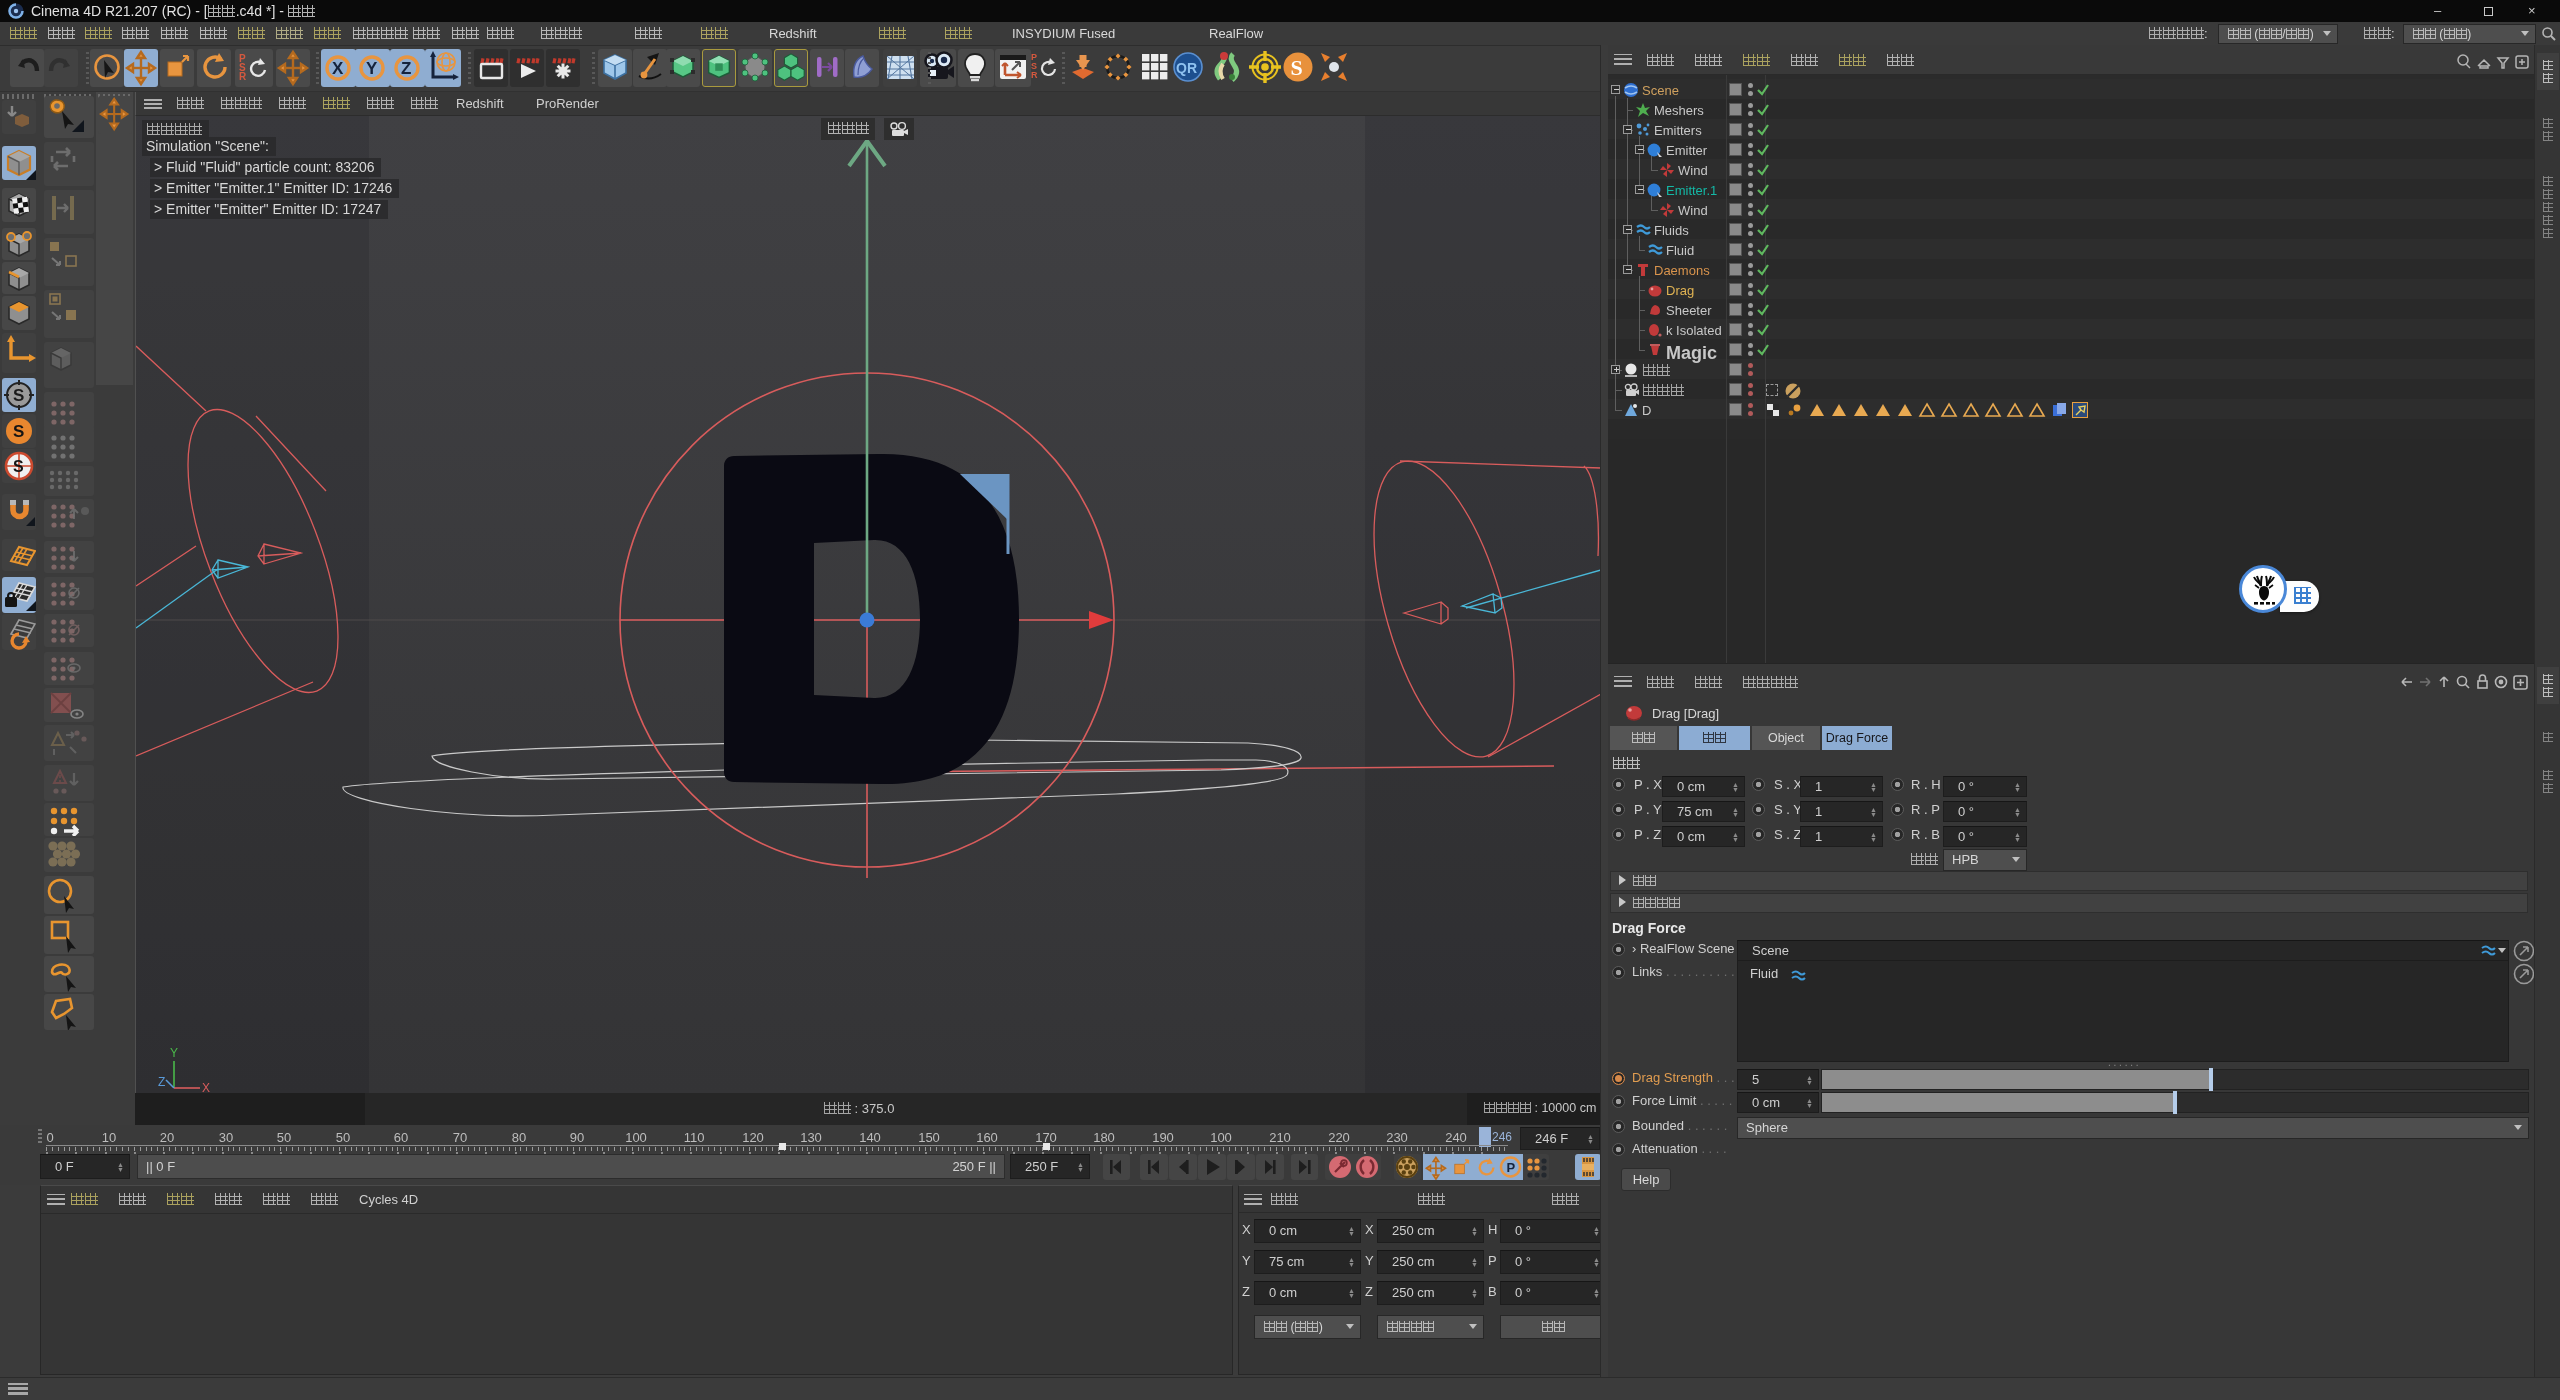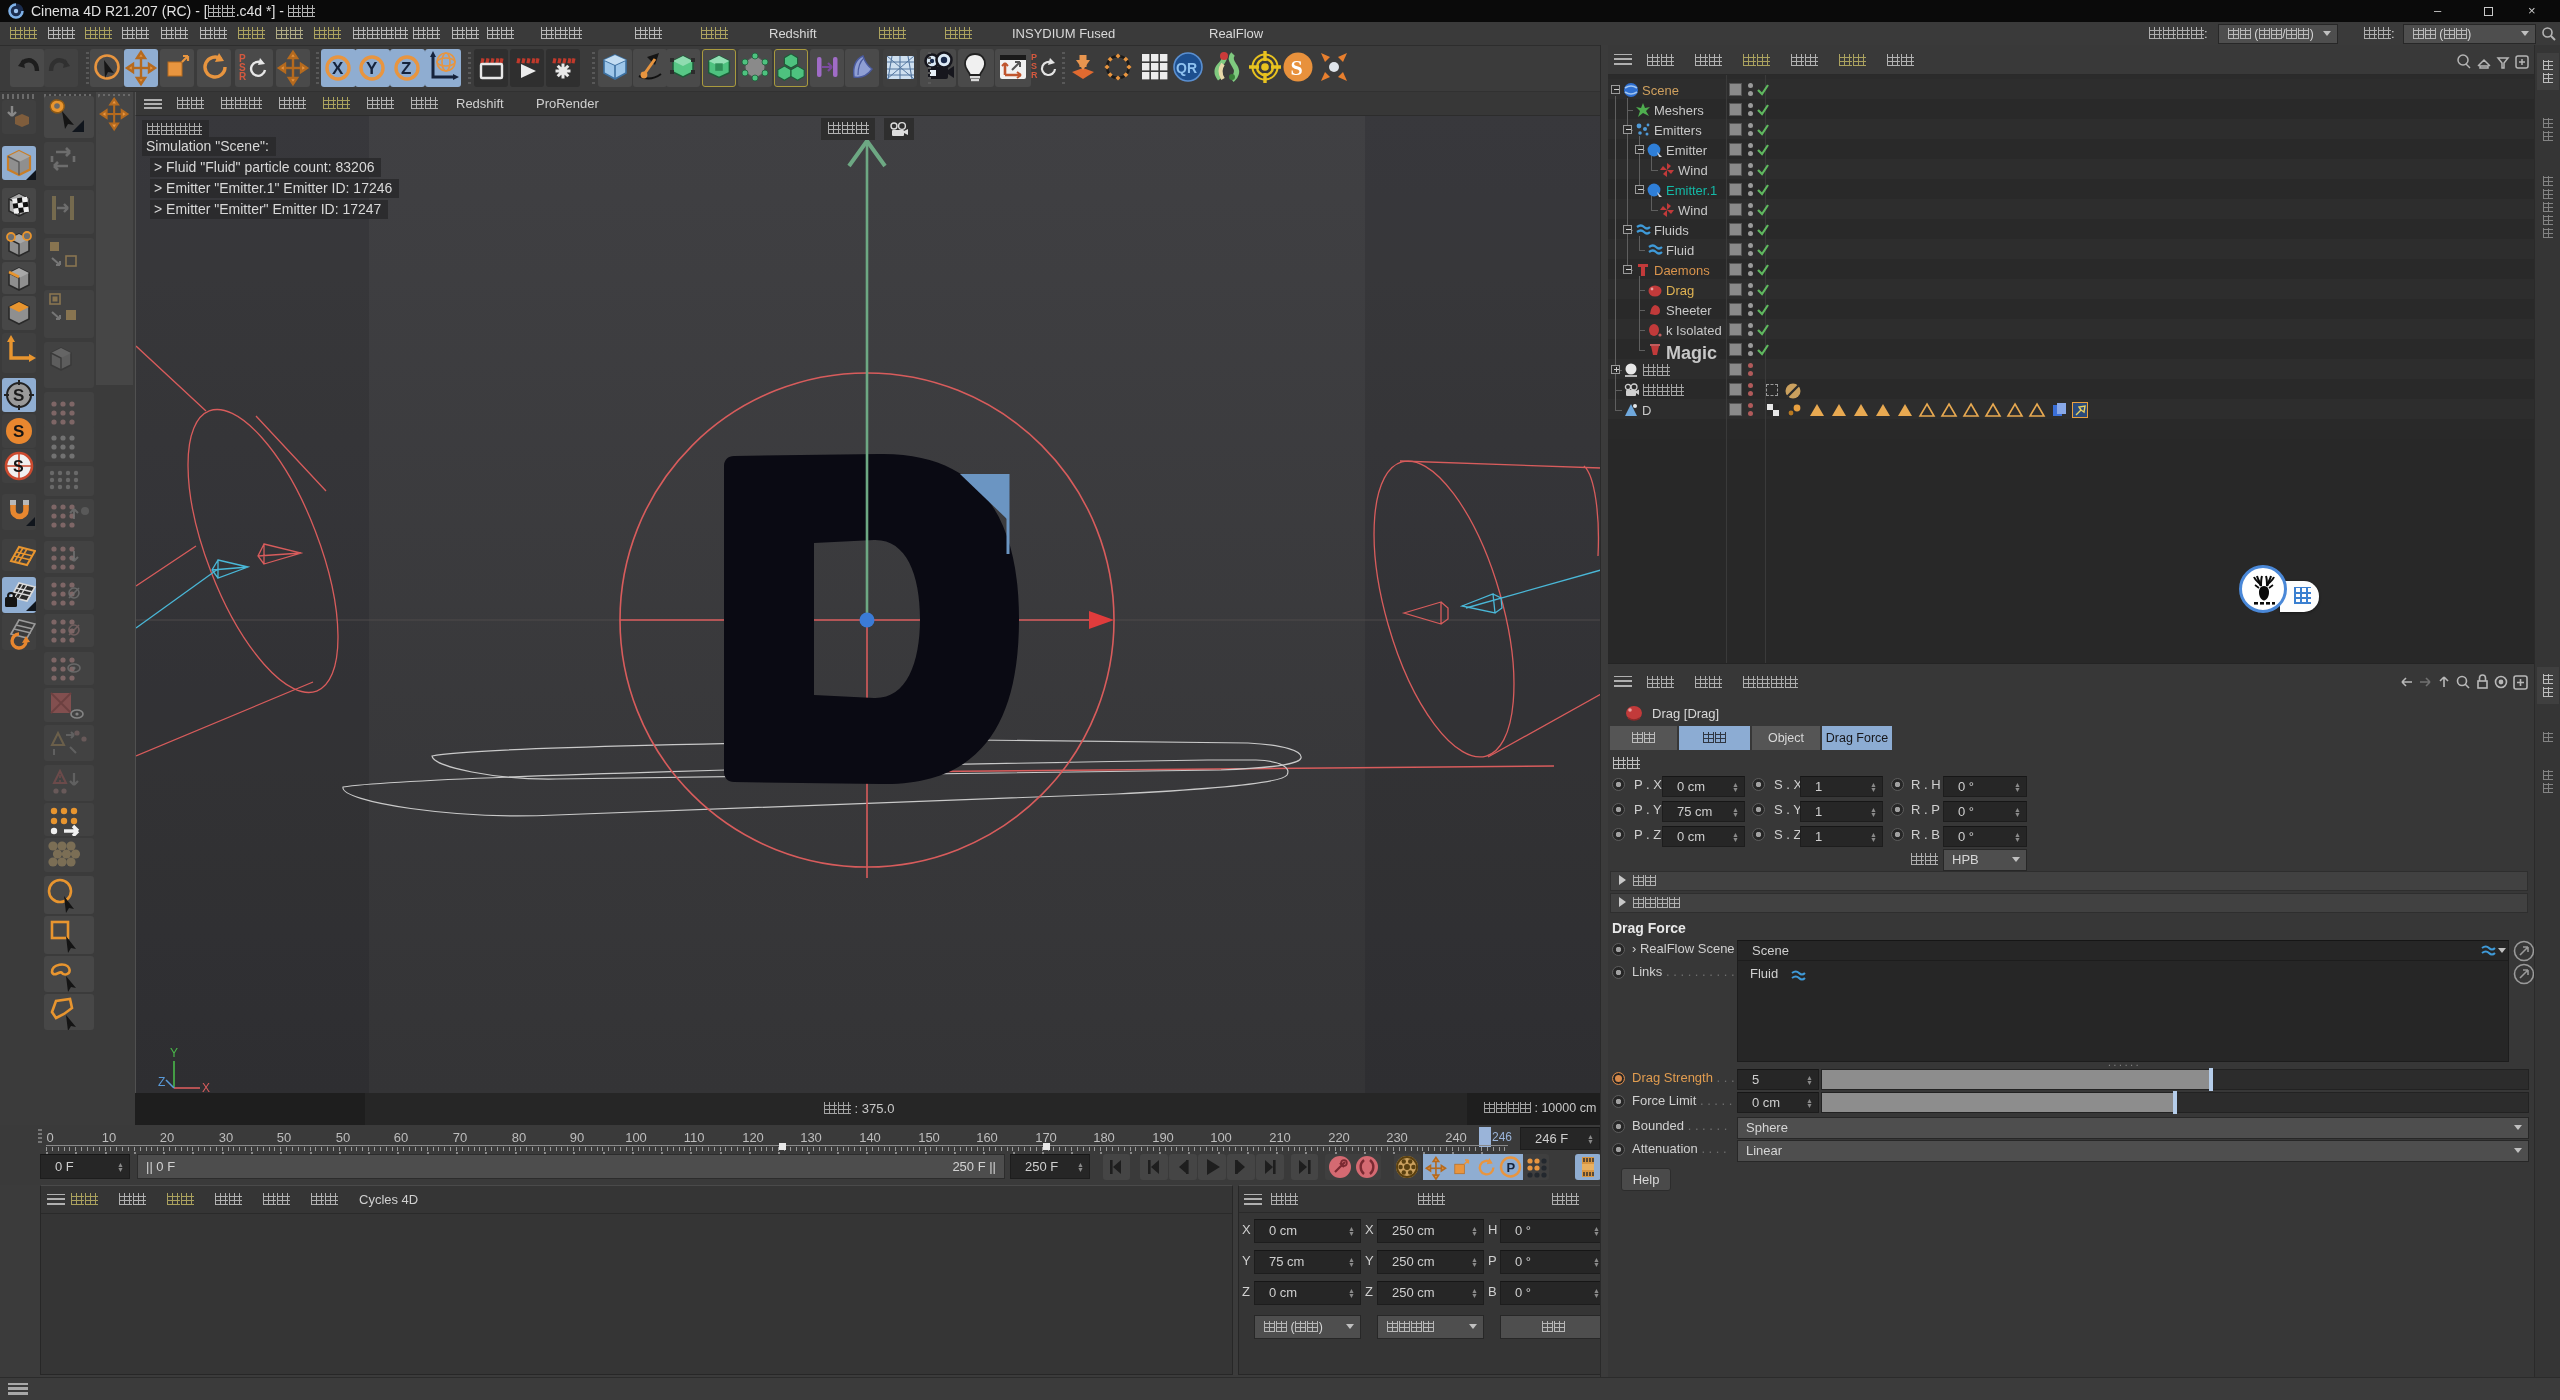--- a/index.html
+++ b/index.html
@@ -1395,21 +1395,20 @@
 <div class="t" style="left:24px;top:429px;">Force Limit<span style="color:#6f6f6f"> . . . . .</span></div>
 <div class="inp" style="left:129px;top:428px;width:82px;height:21px;">0 cm<span class="spin">▲<br>▼</span></div>
 <div class="abs" style="left:213px;top:428px;width:708px;height:21px;background:#2c2c2c;border:1px solid #222;"></div>
 <div class="abs" style="left:214px;top:429px;width:353px;height:19px;background:#8d8d8d;"></div>
 <div class="abs" style="left:565px;top:427px;width:4px;height:23px;background:#b5cdea;"></div>
 <div class="radio" style="left:4px;top:456px;"></div>
 <div class="t" style="left:24px;top:454px;">Bounded<span style="color:#6f6f6f"> . . . . . .</span></div>
 <div class="dd" style="left:129px;top:453px;width:792px;height:22px;line-height:20px;">Sphere<span class="dda"></span></div>
 <div class="radio" style="left:4px;top:479px;"></div>
 <div class="t" style="left:24px;top:477px;">Attenuation<span style="color:#6f6f6f"> . . . .</span></div>
-<div class="dd" style="left:129px;top:476px;width:792px;height:22px;line-height:20px;">Linear<span class="dda"></span></div>
 <div class="abs" style="left:13px;top:504px;width:50px;height:23px;background:#4a4a4a;border:1px solid #2c2c2c;border-radius:3px;color:#d8d8d8;text-align:center;line-height:21px;">Help</div>
 </div>
 <div class="abs" style="left:2534px;top:45px;width:26px;height:1332px;background:#353535;border-left:1px solid #2a2a2a;">
 <div class="abs" style="left:2px;top:8px;width:22px;background:#3f3f3f;padding:4px 0;text-align:center;color:#e0e0e0;">
       <i class="cj11" style="display:block;margin:3px auto;"></i>
       <i class="cj11" style="display:block;margin:3px auto;"></i>
     </div>
 <div class="abs" style="left:2px;top:66px;width:22px;padding:4px 0;text-align:center;color:#9a9a9a;">
       <i class="cj11" style="display:block;margin:3px auto;"></i>
       <i class="cj11" style="display:block;margin:3px auto;"></i>

